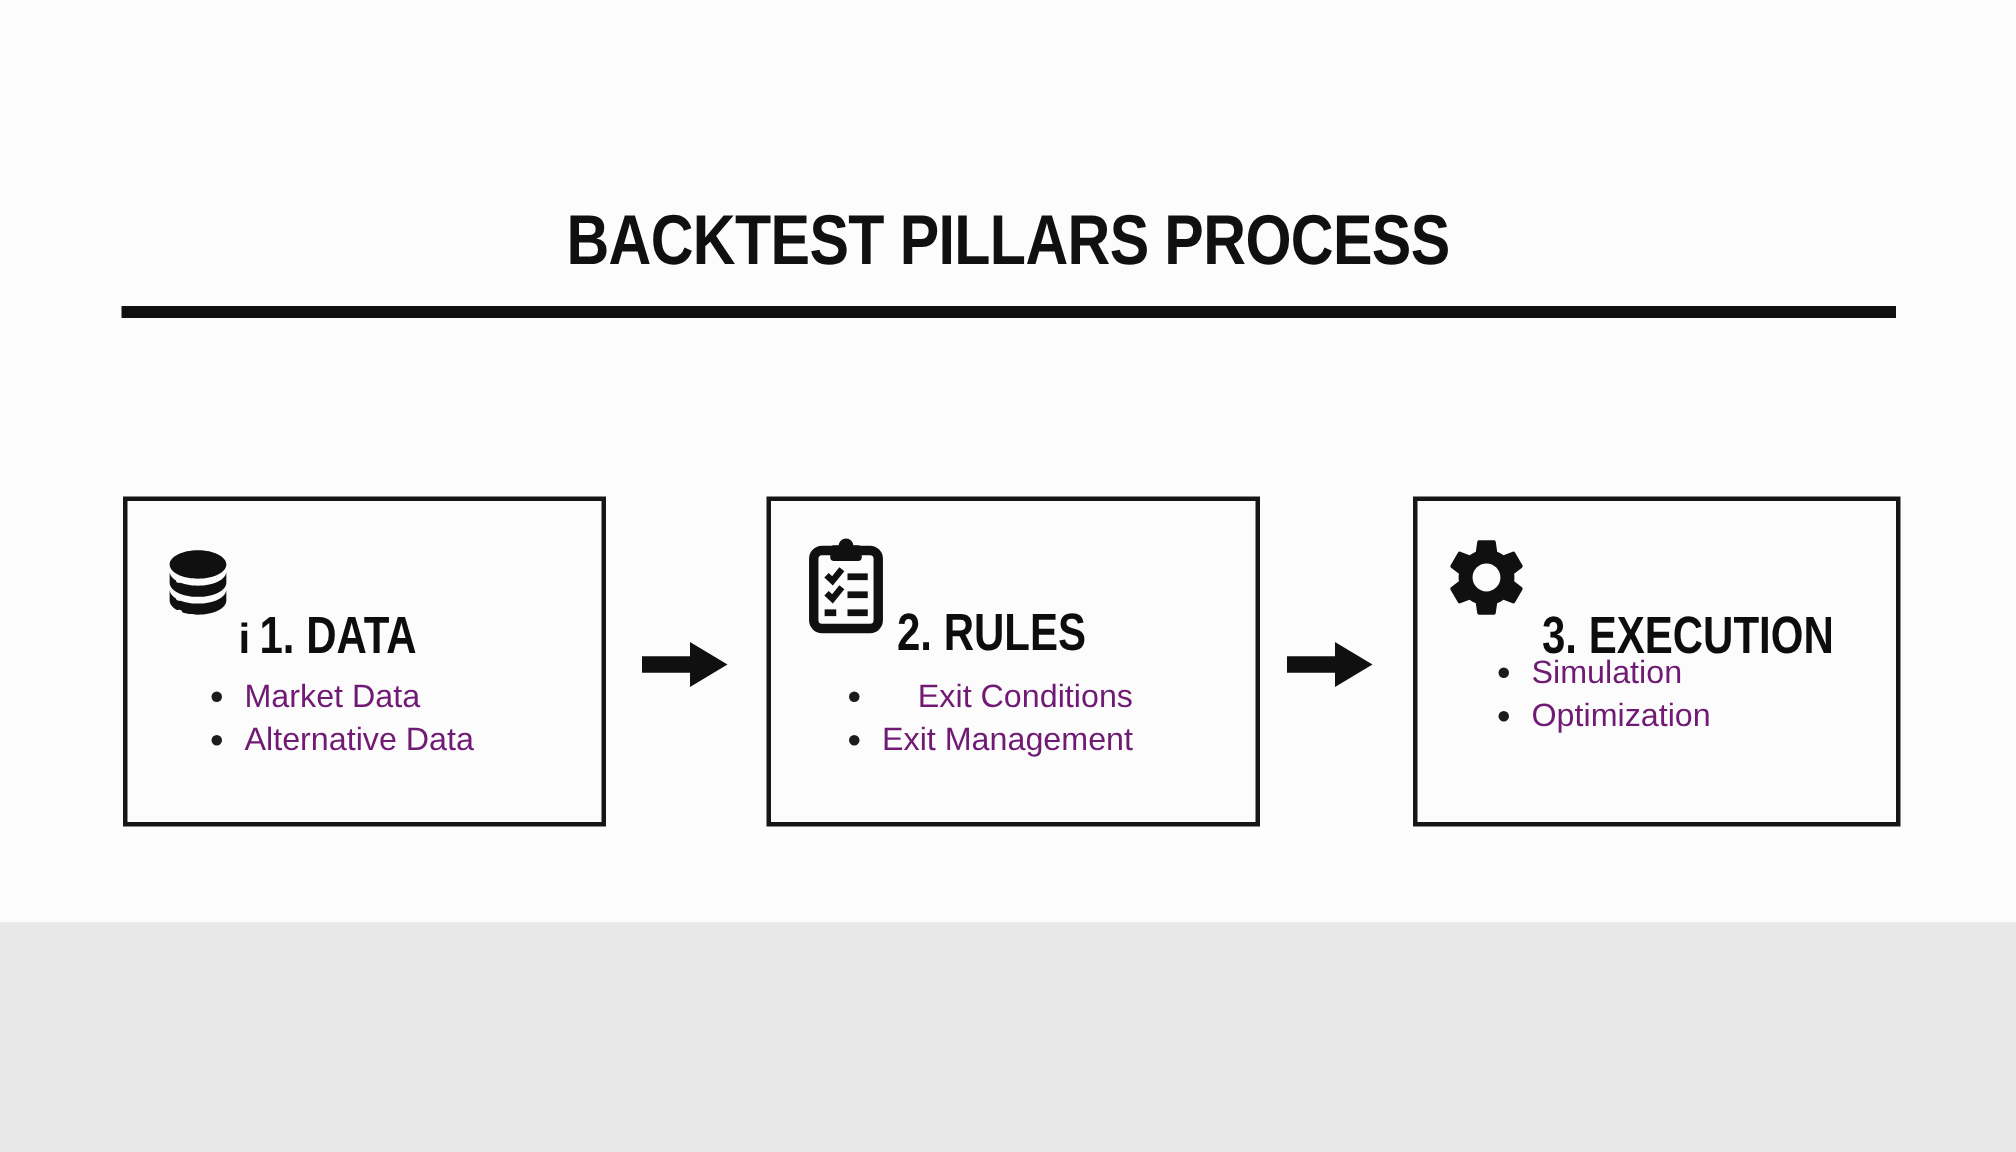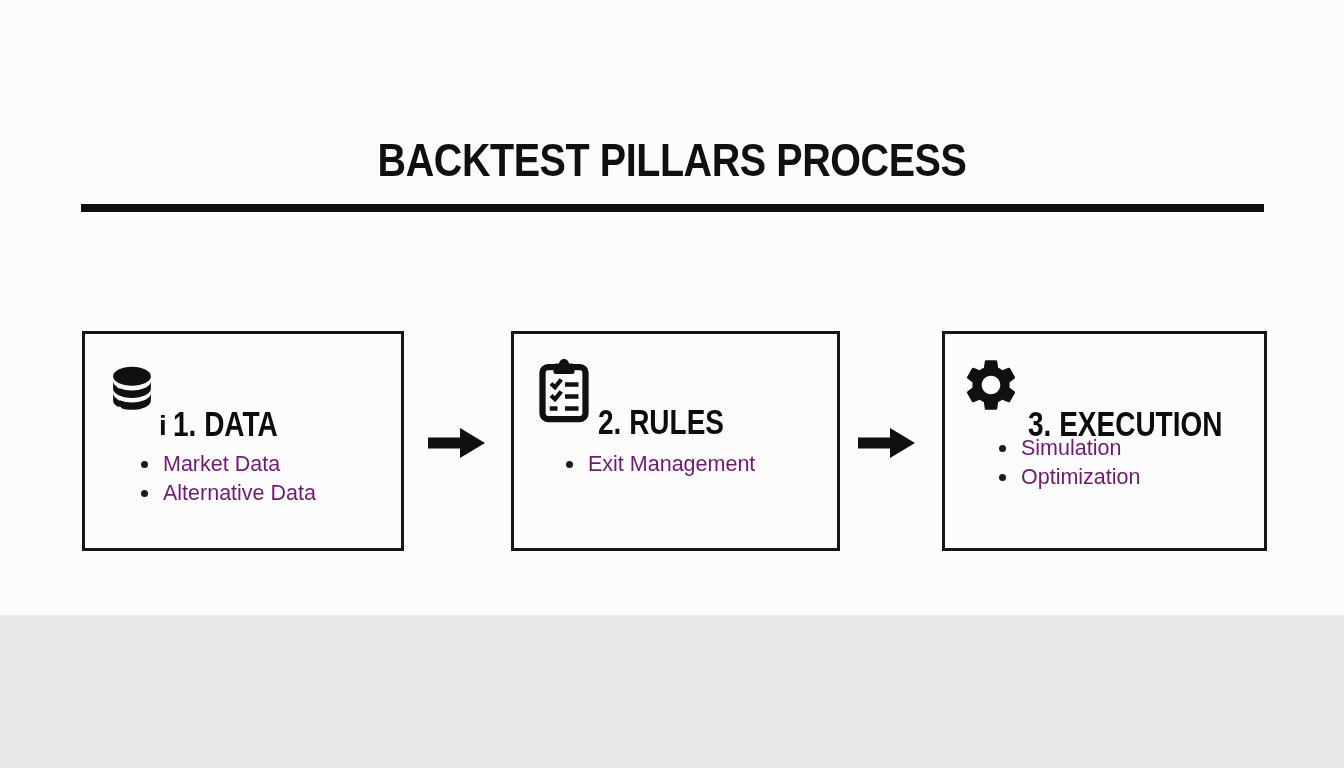--- a/index.html
+++ b/index.html
@@ -107,20 +107,21 @@
         <path d="M6.8 10.4l1.6 1.5 2.5-3.1" fill="none" stroke="#101010" stroke-width="1.7"></path>
         <rect x="12.4" y="9.9" width="5.4" height="1.8" fill="#101010"></rect>
         <path d="M6.8 15.2l1.6 1.5 2.5-3.1" fill="none" stroke="#101010" stroke-width="1.7"></path>
         <rect x="12.4" y="14.7" width="5.4" height="1.8" fill="#101010"></rect>
         <rect x="6.3" y="19.5" width="3.1" height="1.8" fill="#101010"></rect>
         <rect x="12.4" y="19.5" width="5.4" height="1.8" fill="#101010"></rect>
       </svg>
     </span>
     <div class="heading">2. RULES</div>
     <ul class="bullets">
+      <li>Exit Conditions</li>
       <li>Exit Management</li>
     </ul>
   </div>
 
   <span class="connector connector-2">
     <svg viewBox="0 0 58 32">
       <polygon fill="#101010" points="0,10.5 32,10.5 32,1 57,16 32,31 32,21.5 0,21.5"></polygon>
     </svg>
   </span>
 

